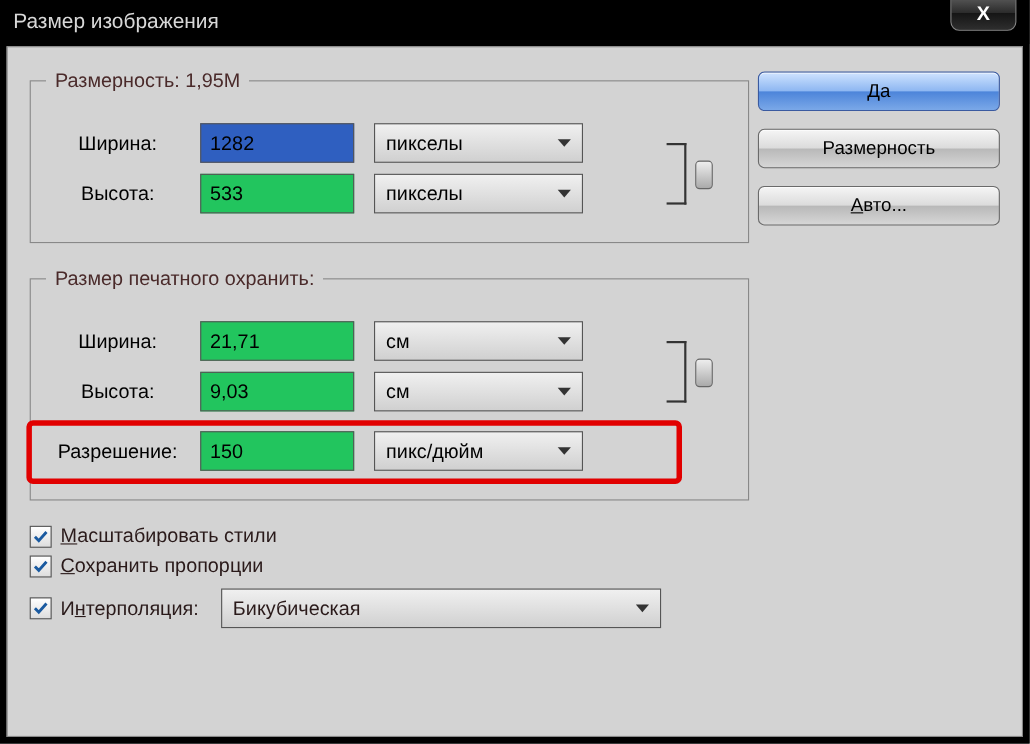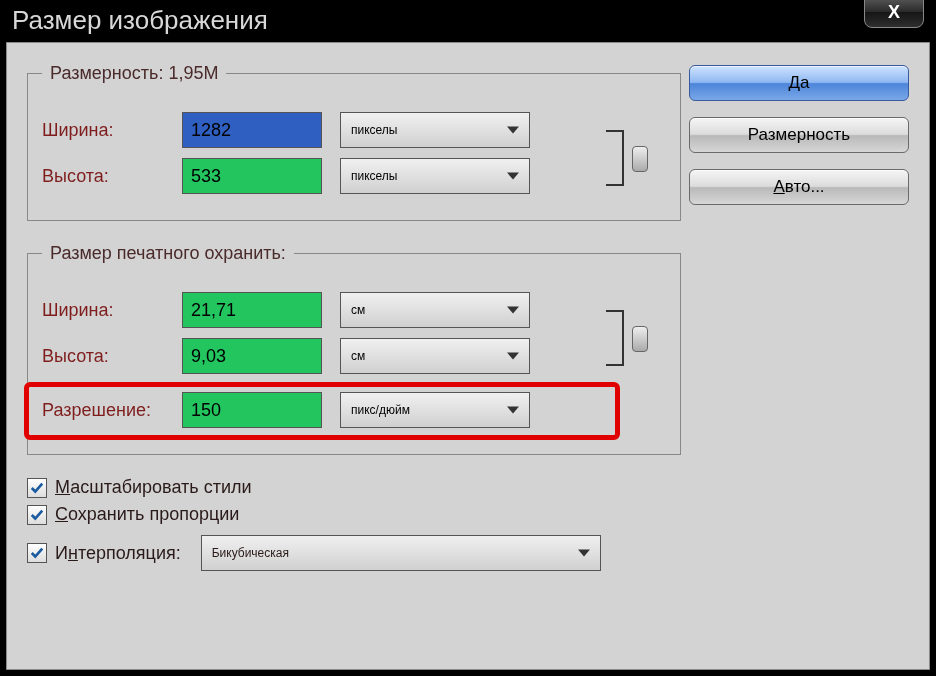--- a/index.html
+++ b/index.html
@@ -22,21 +22,21 @@
   .titlebar {
     height: 40px;
     background: #000;
     color: #d8d8d8;
     display: flex;
     align-items: center;
     padding: 0 12px;
     position: relative;
   }
   .titlebar-title {
-    font-size: 26px;
+    font-size: 19px;
     text-align: right;
   }
   .close-btn {
     position: absolute;
     right: 12px;
     top: -4px;
     width: 60px;
     height: 32px;
     background: linear-gradient(to bottom, #5a5a5a 0%, #2a2a2a 50%, #151515 50%, #2e2e2e 100%);
     border: 1px solid #888;
@@ -103,23 +103,23 @@
     font-size: 18px;
   }
   .form-row {
     display: flex;
     align-items: center;
     margin: 10px 0;
     position: relative;
   }
   .form-label {
     width: 140px;
-    text-align: left;
+    text-align: center;
     padding-right: 10px;
-    color: #7f1d1d;
+    color: #000000;
     font-size: 18px;
   }
   .num-input {
     width: 140px;
     height: 36px;
     border: 1px solid #555;
     background: #22c55e;
     padding: 4px 8px;
     font-size: 18px;
     margin-right: 18px;
@@ -131,21 +131,21 @@
   .combo {
     width: 190px;
     height: 36px;
     border: 1px solid #555;
     background: linear-gradient(to bottom, #f0f0f0, #d0d0d0);
     display: flex;
     align-items: center;
     padding: 0 10px;
     position: relative;
     cursor: pointer;
-    font-size: 12px;
+    font-size: 18px;
   }
   .combo .arrow {
     position: absolute;
     right: 10px;
     top: 50%;
     transform: translateY(-50%);
     width: 0; height: 0;
     border-left: 6px solid transparent;
     border-right: 6px solid transparent;
     border-top: 7px solid #333;

